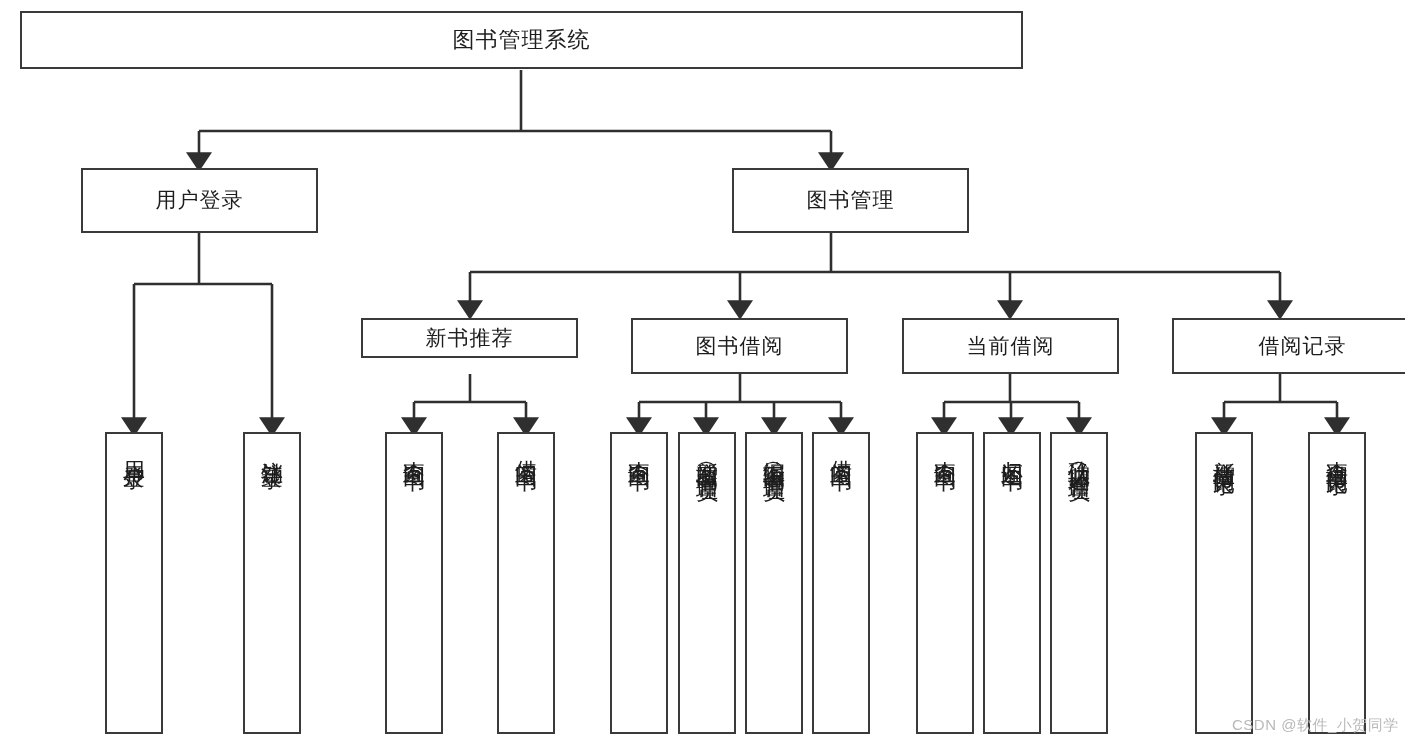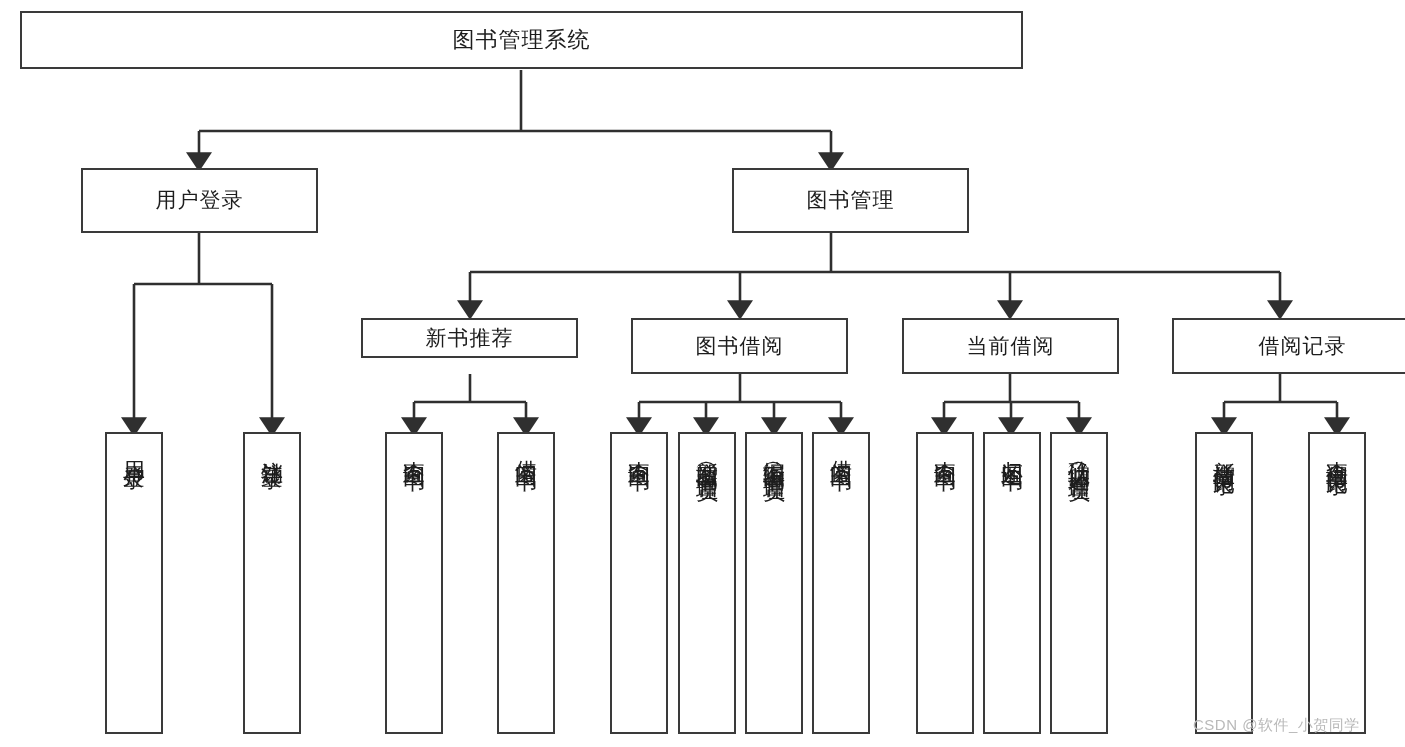--- a/index.html
+++ b/index.html
@@ -61,20 +61,21 @@
   }
   
   #watermark{
     position:absolute;
     z-index:6;
     color:#b9b9b9;
     font-size:15px;
     letter-spacing:.5px;
     white-space:nowrap;
     user-select:none;
+    margin-left:39px;
   }
 </style>
 </head>
 <body>
 
 <div id="canvas">
 
   <svg id="wires" viewBox="0 0 1405 747" width="1405" height="747" xmlns="http://www.w3.org/2000/svg">
     <defs>
       <marker id="arrowhead" markerWidth="9" markerHeight="10" refX="2.2" refY="5" orient="auto" markerUnits="strokeWidth">

